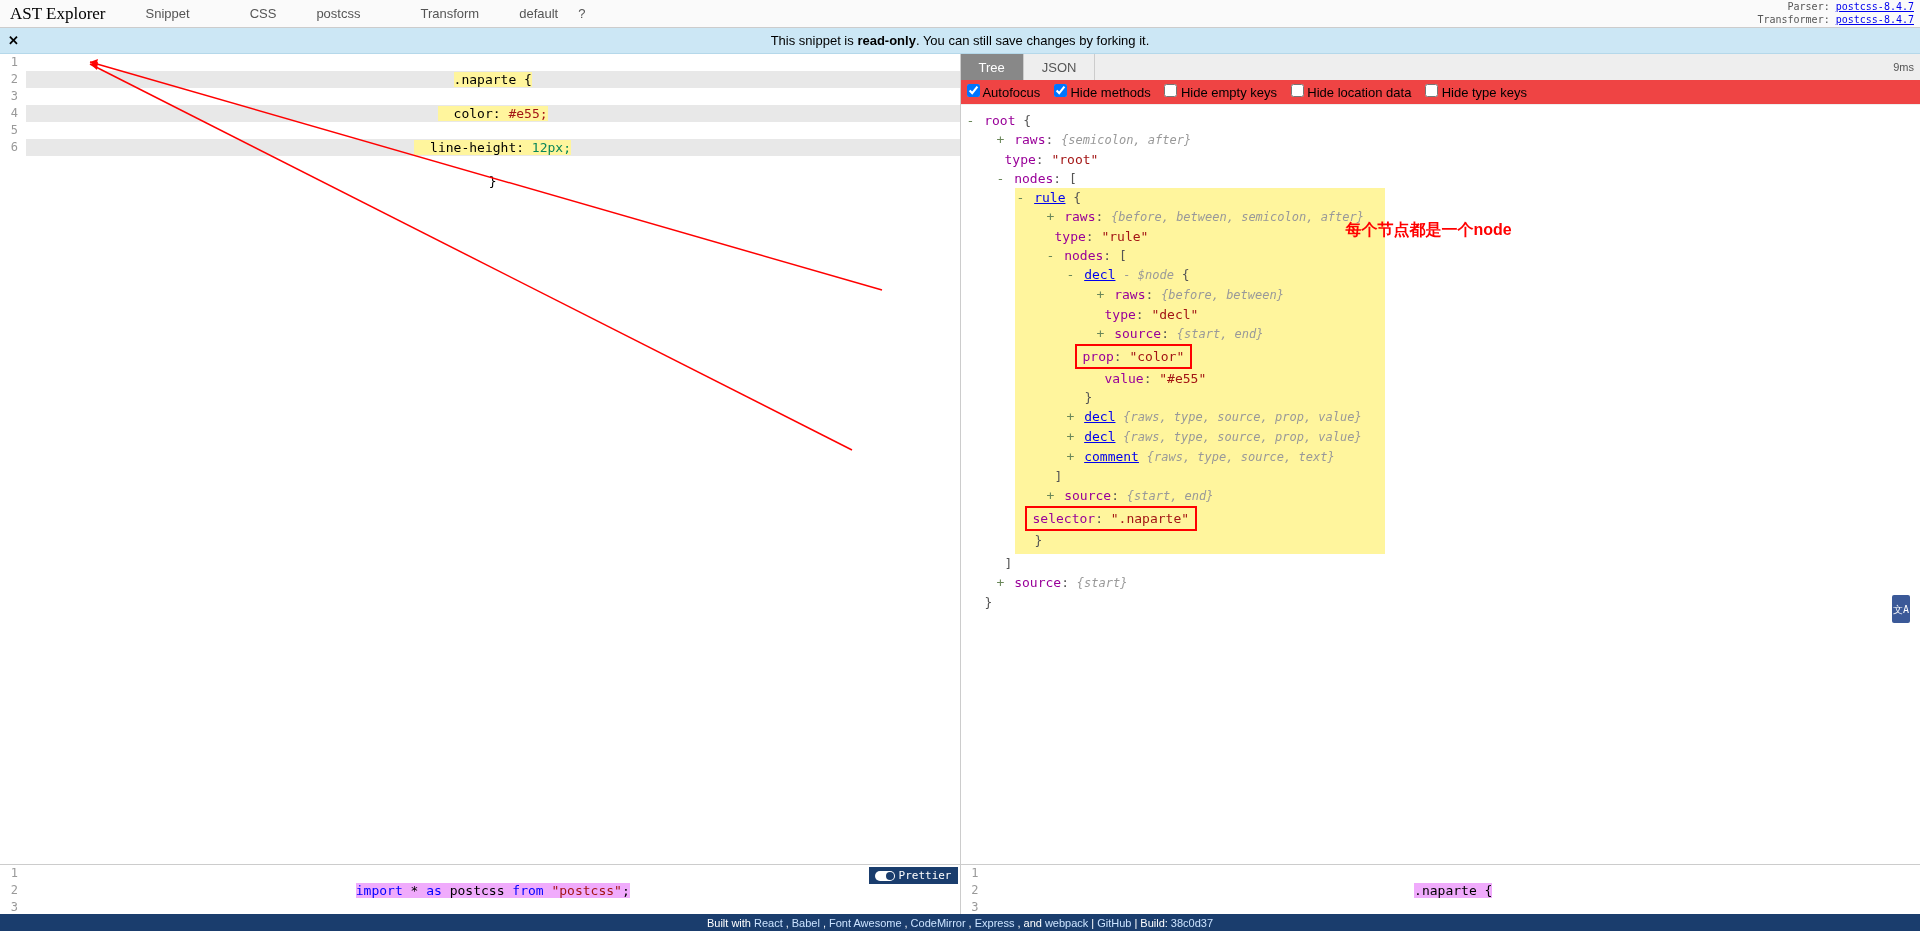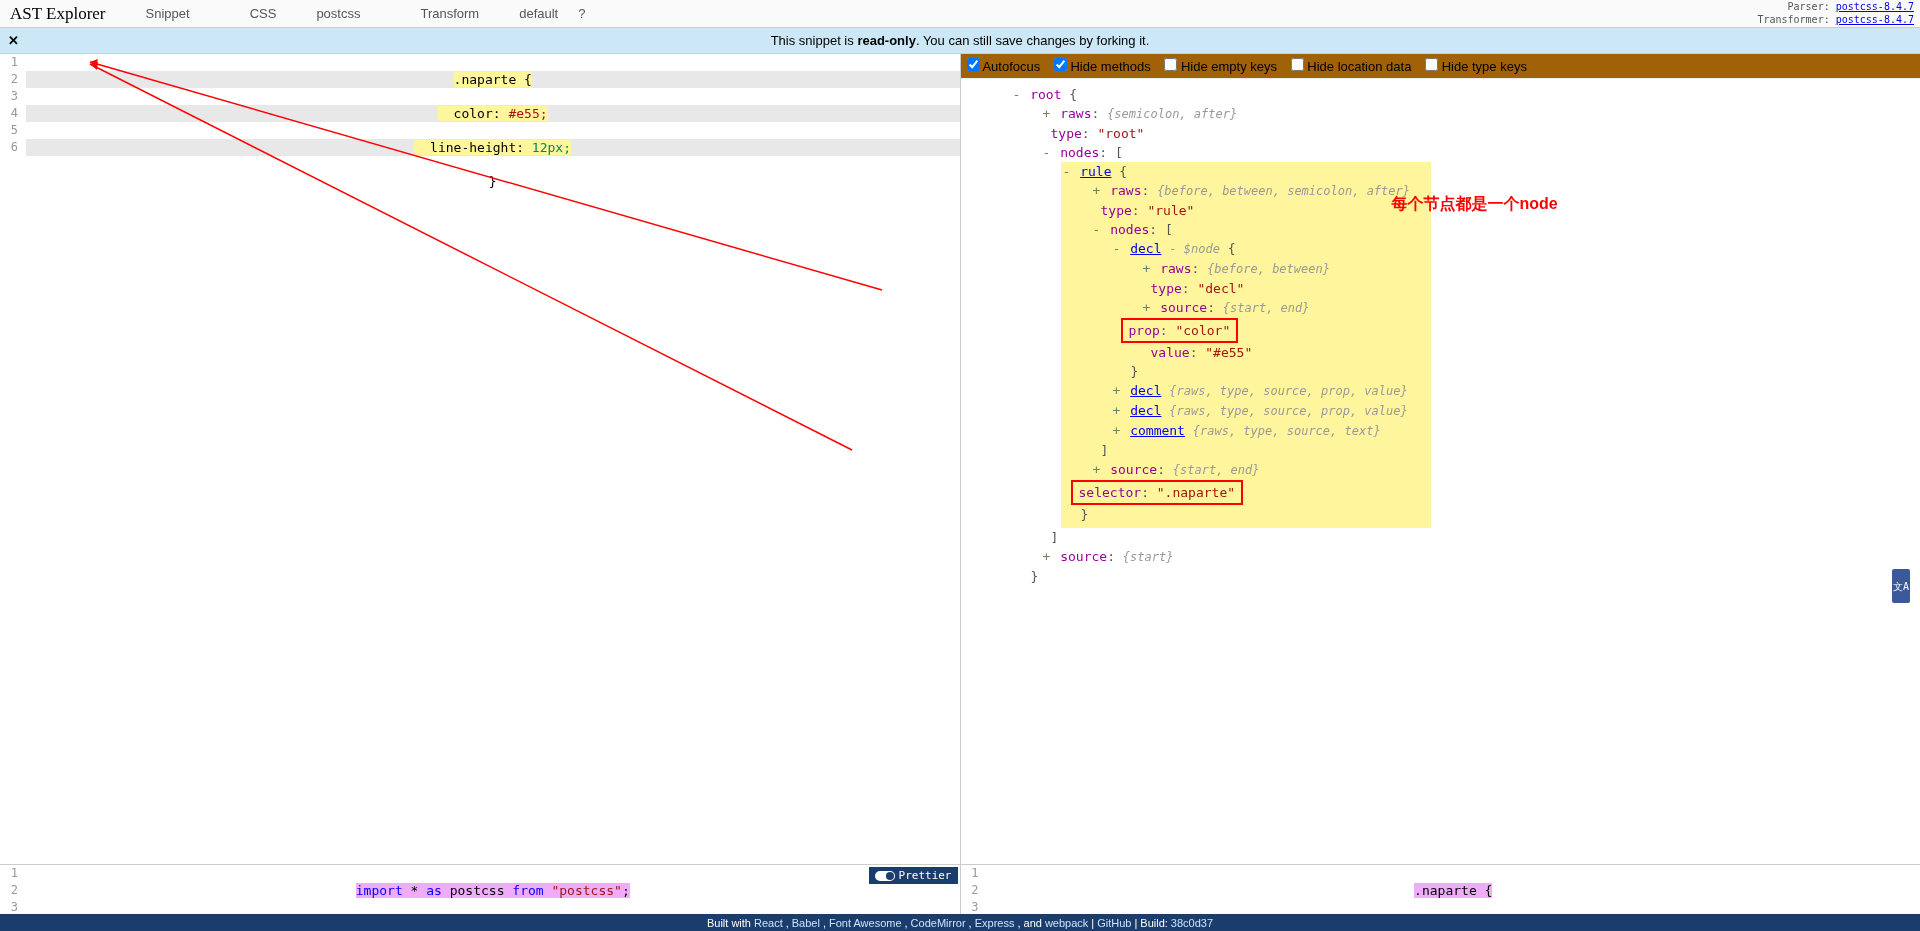--- a/index.html
+++ b/index.html
@@ -22,44 +22,44 @@
 .tok-val{color:#a31515;}
 .tok-num{color:#098658;}
 .tok-comm{color:#a31515;font-style:italic;}
 .tok-kw{color:#0000ff;}
 .tok-str{color:#a31515;}
 .sel-hl{background:#fff59d;}
 .right-head{display:flex;align-items:center;background:#eee;height:26px;}
 .tab{padding:4px 18px;height:100%;display:flex;align-items:center;cursor:pointer;color:#555;border-right:1px solid #ccc;}
 .tab.active{background:#888;color:#fff;}
 .timing{margin-left:auto;margin-right:6px;font-size:11px;color:#555;}
-.opts{padding:4px 6px;background:#a16207;border-bottom:1px solid #eee;font-size:13px;}
+.opts{padding:4px 6px;background:#ef4444;border-bottom:1px solid #eee;font-size:13px;}
 .opts label{margin-right:10px;cursor:pointer;}
-.tree{flex:1;overflow:auto;padding:6px 4px;font-family:Consolas,Menlo,monospace;font-size:13px;line-height:19px;background:#fff;position:relative;margin-left:46px;}
+.tree{flex:1;overflow:auto;padding:6px 4px;font-family:Consolas,Menlo,monospace;font-size:13px;line-height:19px;background:#fff;position:relative;}
 .node-row{white-space:nowrap;}
 .ind{display:inline-block;}
 .pm{color:#6a8759;cursor:pointer;padding:0 2px;}
 .key{color:#909;}
 .pun{color:#555;}
 .str{color:#a31515;}
 .collapsed-keys{color:#999;font-style:italic;font-size:12px;}
 .hl-block{background:#fff59d;}
 .red-box{border:2px solid red;display:inline-block;padding:1px 6px;}
 .annot{position:absolute;color:red;font-family:Arial,sans-serif;font-size:16px;font-weight:bold;}
 .bcol{flex:1;border-right:1px solid #ccc;position:relative;font-family:Consolas,Menlo,monospace;font-size:13px;overflow:hidden;}
 .bcol:last-child{border-right:none;}
 .prettier-btn{position:absolute;right:2px;top:2px;background:#1a3d6d;color:#fff;font-size:11px;padding:2px 6px;display:inline-flex;align-items:center;gap:4px;cursor:pointer;}
 .prettier-btn .sw{width:20px;height:10px;background:#fff;border-radius:5px;position:relative;}
 .prettier-btn .sw::after{content:"";position:absolute;right:1px;top:1px;width:8px;height:8px;border-radius:50%;background:#1a3d6d;}
 .footer{height:17px;background:#1a3d6d;color:#fff;font-size:11px;display:flex;align-items:center;justify-content:center;gap:3px;}
 .footer a{color:#cbe3ff;}
 svg.overlay{position:absolute;top:0;left:0;pointer-events:none;z-index:50;}
 .out-hl{background:#f0abfc;margin-top:28px;}
 .link{color:#00e;text-decoration:underline;cursor:pointer;}
-.ghost-icon{position:absolute;right:10px;top:490px;width:18px;height:34px;background:#3b5998;color:#fff;font-size:10px;display:flex;align-items:center;justify-content:center;border-radius:2px;}
+.ghost-icon{position:absolute;right:10px;top:490px;width:18px;height:28px;background:#3b5998;color:#fff;font-size:10px;display:flex;align-items:center;justify-content:center;border-radius:2px;}
 </style>
 </head>
 <body>
 
 <div class="topbar">
   <div class="brand">AST Explorer</div>
   <div class="tb-item tb-icon">
     <svg width="16" height="16" viewBox="0 0 16 16">
         <rect x="2" y="2" width="12" height="12" fill="none" stroke="#555" stroke-width="1.2"></rect>
         <path d="M5 5h6M5 8h6M5 11h4" stroke="#555" stroke-width="1"></path>
@@ -144,20 +144,25 @@
 
       </div>
       <div class="prettier-btn">
           <span class="sw"></span>
           <span>Prettier</span>
         </div>
     </div>
   </div>
 
   <div class="col">
+    <div class="right-head">
+      <div class="tab active">Tree</div>
+      <div class="tab">JSON</div>
+      <div class="timing">9ms</div>
+    </div>
     <div class="opts">
       <label><input type="checkbox" checked="" style=""> <span>Autofocus</span></label>
       <label><input type="checkbox" checked="" style=""> <span>Hide methods</span></label>
       <label><input type="checkbox" style=""> <span>Hide empty keys</span></label>
       <label><input type="checkbox" style=""> <span>Hide location data</span></label>
       <label><input type="checkbox" style=""> <span>Hide type keys</span></label>
     </div>
     <div class="tree">
 <div class="node-row"><span class="ind" style="width:0"></span><span class="pm">-</span> <span class="key">root</span> <span class="pun"> {</span></div>
 <div class="node-row"><span class="ind" style="width:30px"></span><span class="pm">+</span> <span class="key">raws</span><span class="pun">:</span>  <span class="collapsed-keys">{semicolon, after}</span></div>

